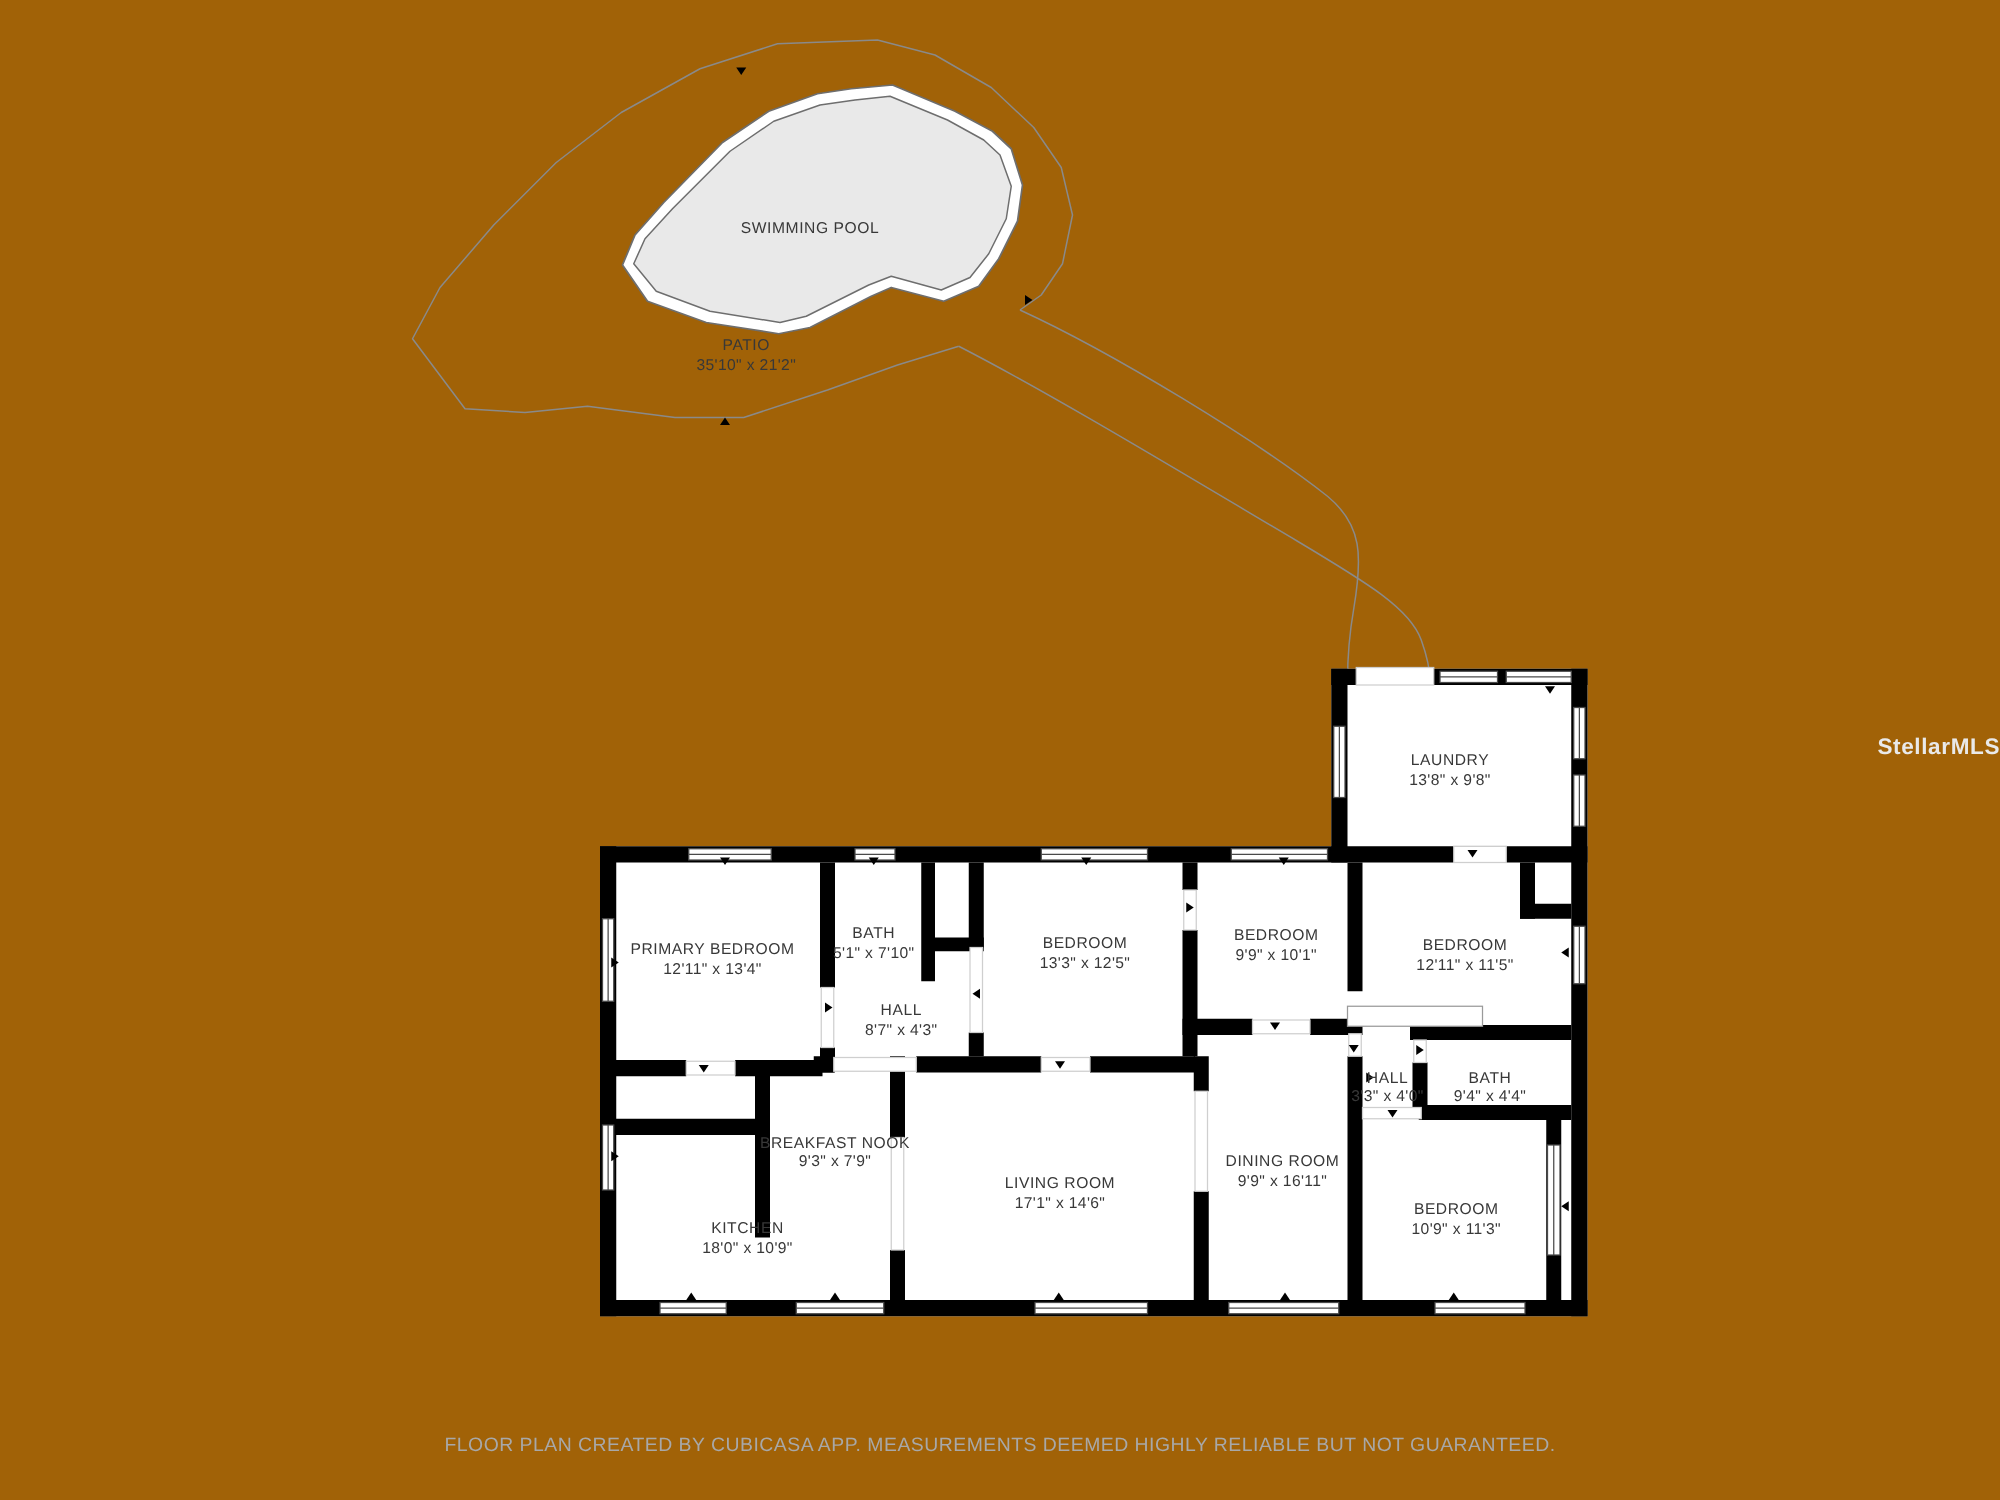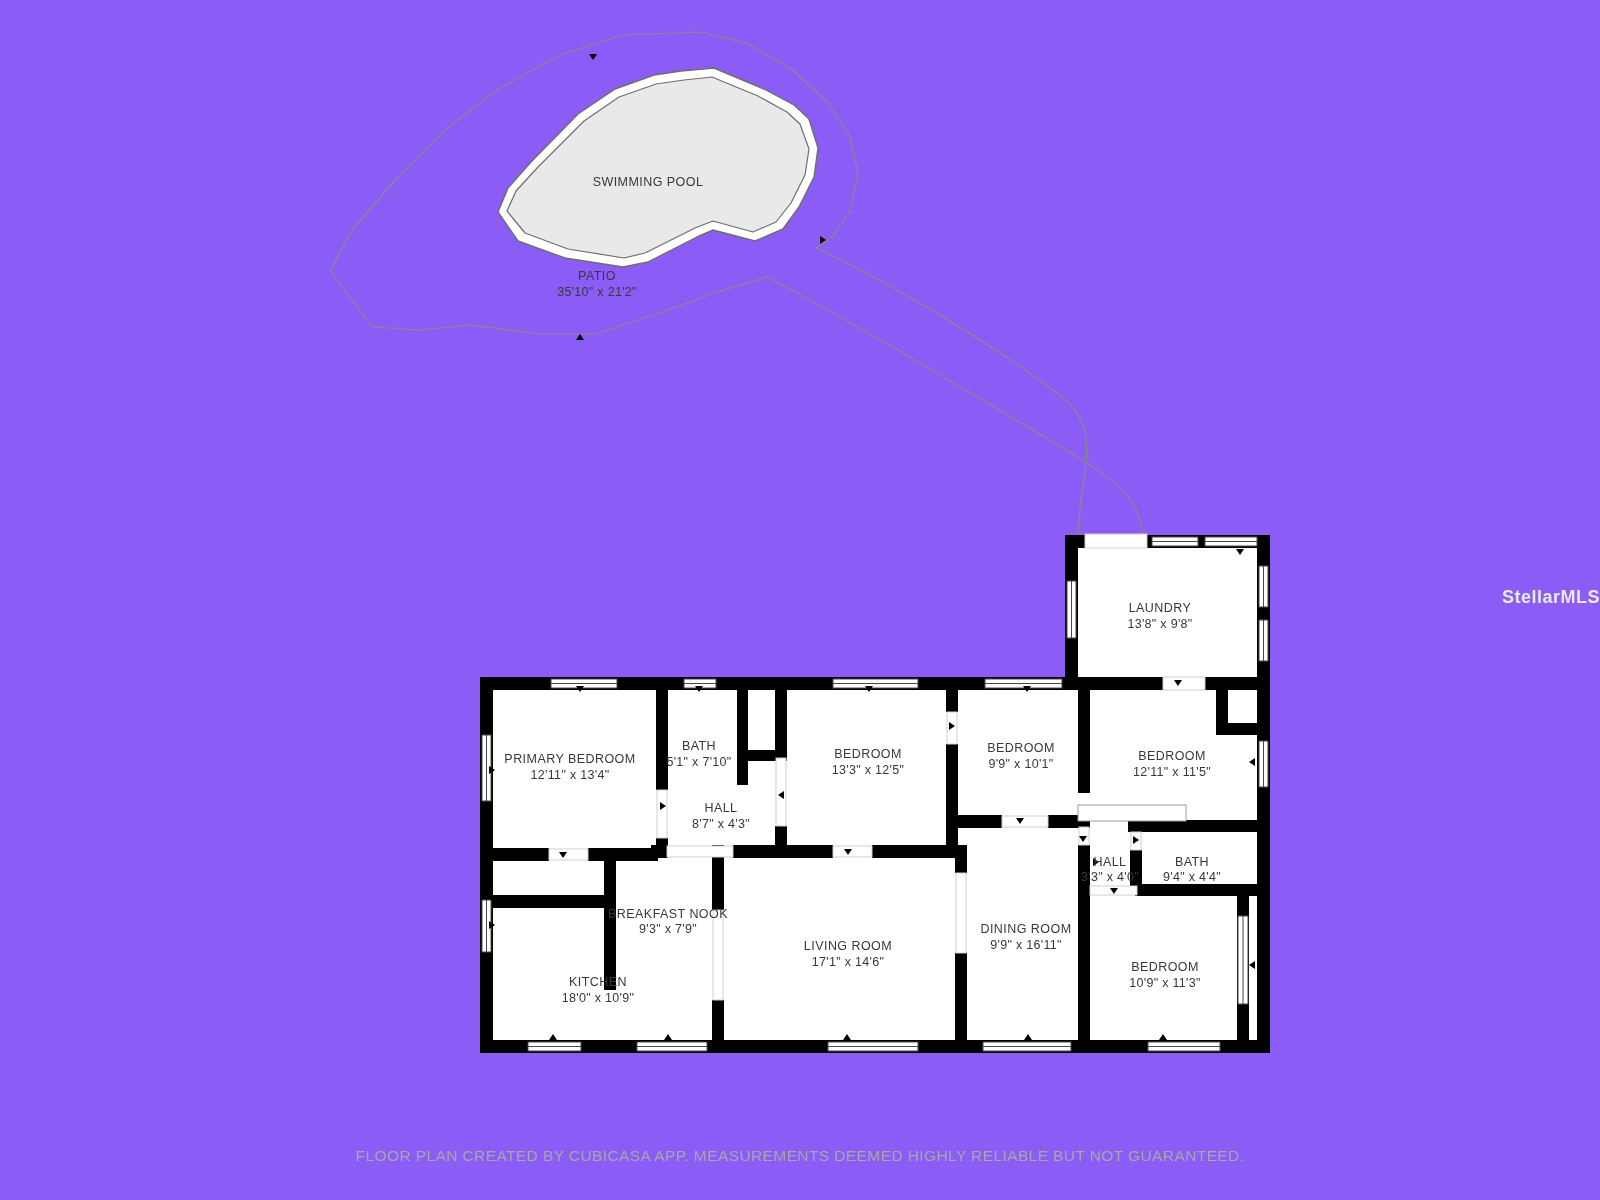--- a/index.html
+++ b/index.html
@@ -1,16 +1,16 @@
 <!DOCTYPE html>
 <html><head>
 <meta charset="utf-8">
 <style>
   html,body{margin:0;padding:0;background:#ffffff;}
-  .stage{position:relative;width:1600px;height:1200px;background:#8b5cf6;overflow:hidden;
+  .stage{position:relative;width:1600px;height:1200px;background:#a16207;overflow:hidden;
          font-family:"Liberation Sans",sans-serif;}
   svg{position:absolute;left:0;top:0;}
   .wall{fill:#000000;stroke:none;}
   .roombg{fill:#ffffff;stroke:none;}
   .outline{fill:none;stroke:#8a8a8a;stroke-width:1.2;stroke-linejoin:round;}
   .pool-outer{fill:#ffffff;stroke:#6e6e6e;stroke-width:1.4;stroke-linejoin:round;}
   .pool-inner{stroke:#6e6e6e;stroke-width:1.2;stroke-linejoin:round;}
   .win{fill:#ffffff;stroke:#4a4a4a;stroke-width:1;}
   .winline{stroke:#4a4a4a;stroke-width:1;}
   .thr{fill:#ffffff;stroke:#cfcfcf;stroke-width:1;}

